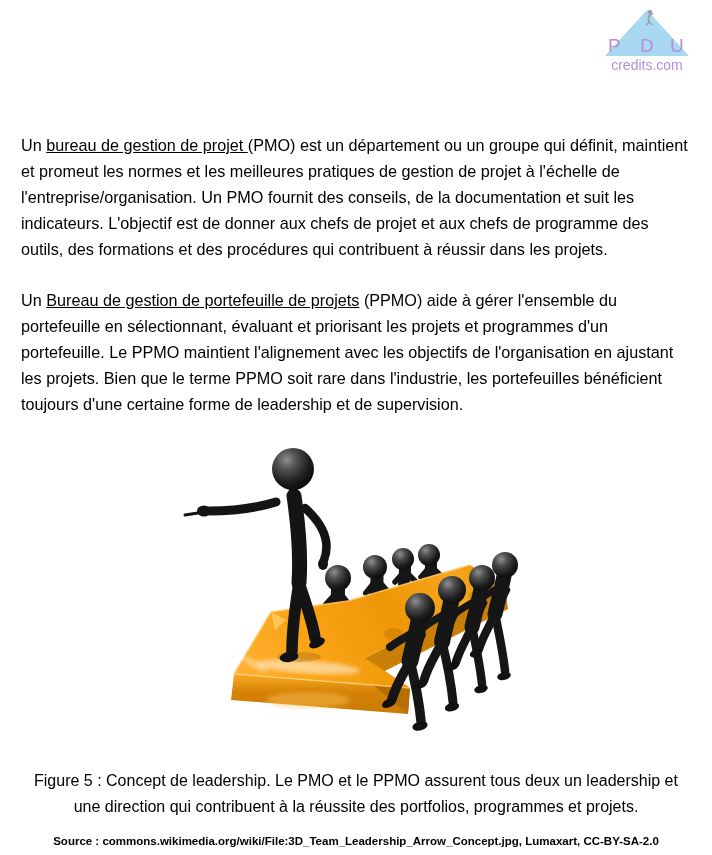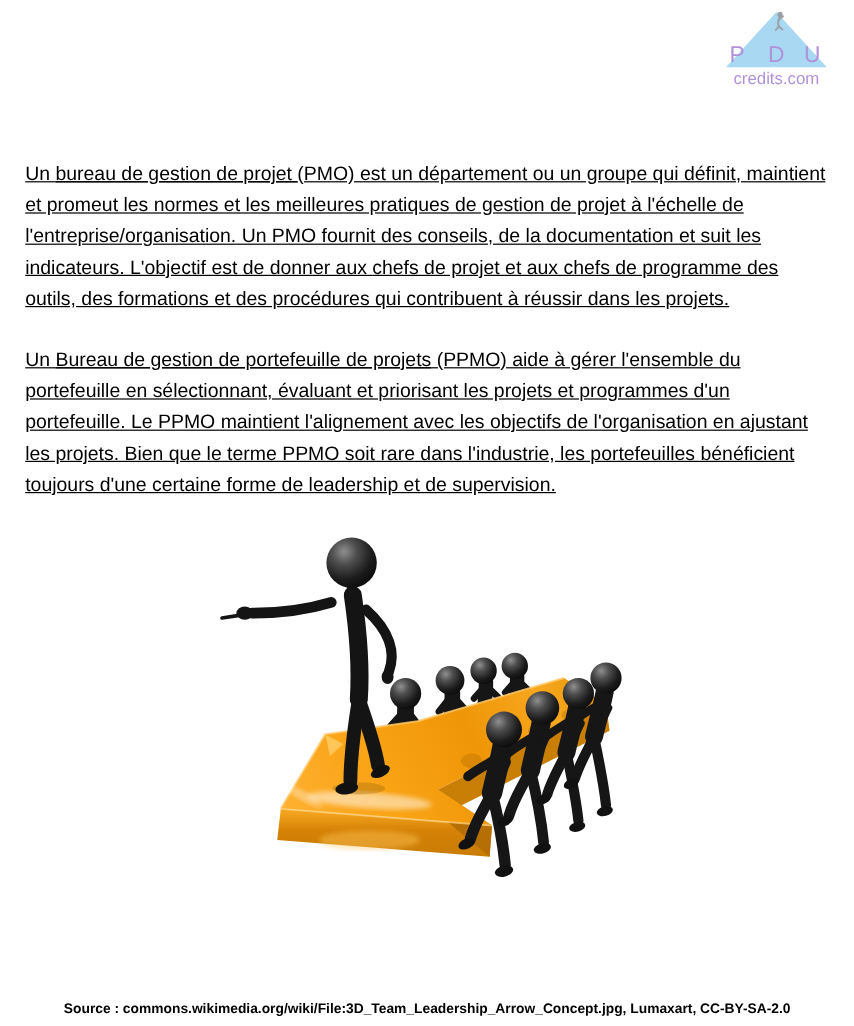--- a/index.html
+++ b/index.html
@@ -4,21 +4,21 @@
 <style>
   html,body{margin:0;padding:0;background:#fff;}
   .page{position:relative;width:712px;height:855px;background:#ffffff;overflow:hidden;
         font-family:"Liberation Sans",sans-serif;color:#000;}
   .logo{position:absolute;left:598px;top:6px;width:100px;height:76px;}
   .logo text{font-family:"Liberation Sans",sans-serif;}
   .logo .letter{font-size:19px;fill:#B191D8;}
   .logo .domain{font-size:14px;fill:#B191D8;}
   .heading{position:absolute;left:22px;top:89px;font-size:18px;font-weight:bold;line-height:1.1;}
   .hnum{display:inline-block;width:33px;}
-  .bodypara{position:absolute;left:21px;width:674px;margin:0;font-size:16.2px;line-height:26px;text-decoration:underline;}
+  .bodypara{position:absolute;left:21px;width:674px;margin:0;font-size:16.2px;line-height:26px;}
   .p1{top:132px;}
   .p2{top:287px;}
   .u{text-decoration:underline;}
   .figure-wrap{position:absolute;left:158px;top:438px;width:400px;height:308px;}
   .caption{position:absolute;left:21px;top:768px;width:670px;text-align:center;
            font-size:16px;line-height:25.5px;}
   .source{position:absolute;left:0;top:835px;width:712px;text-align:center;
           font-size:11.5px;font-weight:bold;}
 </style>
 </head>
@@ -172,16 +172,17 @@
           <path d="M337,176 C331,189 325,198 321,211" stroke-width="8.5"></path>
           <path d="M337,176 C341,195 345,214 347,233" stroke-width="8.5"></path>
           <ellipse cx="318" cy="215" rx="6.6" ry="3.8" fill="#111111" stroke="none" transform="rotate(-25 318 215)"></ellipse>
           <ellipse cx="346" cy="238" rx="6.9" ry="4" fill="#111111" stroke="none" transform="rotate(-15 346 238)"></ellipse>
           <circle cx="347" cy="127" r="13" fill="url(#gHead)" stroke="none"></circle>
         </g>
       </g>
     </svg>
   </div>
 
+  <div class="caption">Figure 5 : Concept de leadership. Le PMO et le PPMO assurent tous deux un leadership et une direction qui contribuent à la réussite des portfolios, programmes et projets.</div>
 
   <div class="source">Source : commons.wikimedia.org/wiki/File:3D_Team_Leadership_Arrow_Concept.jpg, Lumaxart, CC-BY-SA-2.0</div>
 
 </div>
 
 </body></html>

